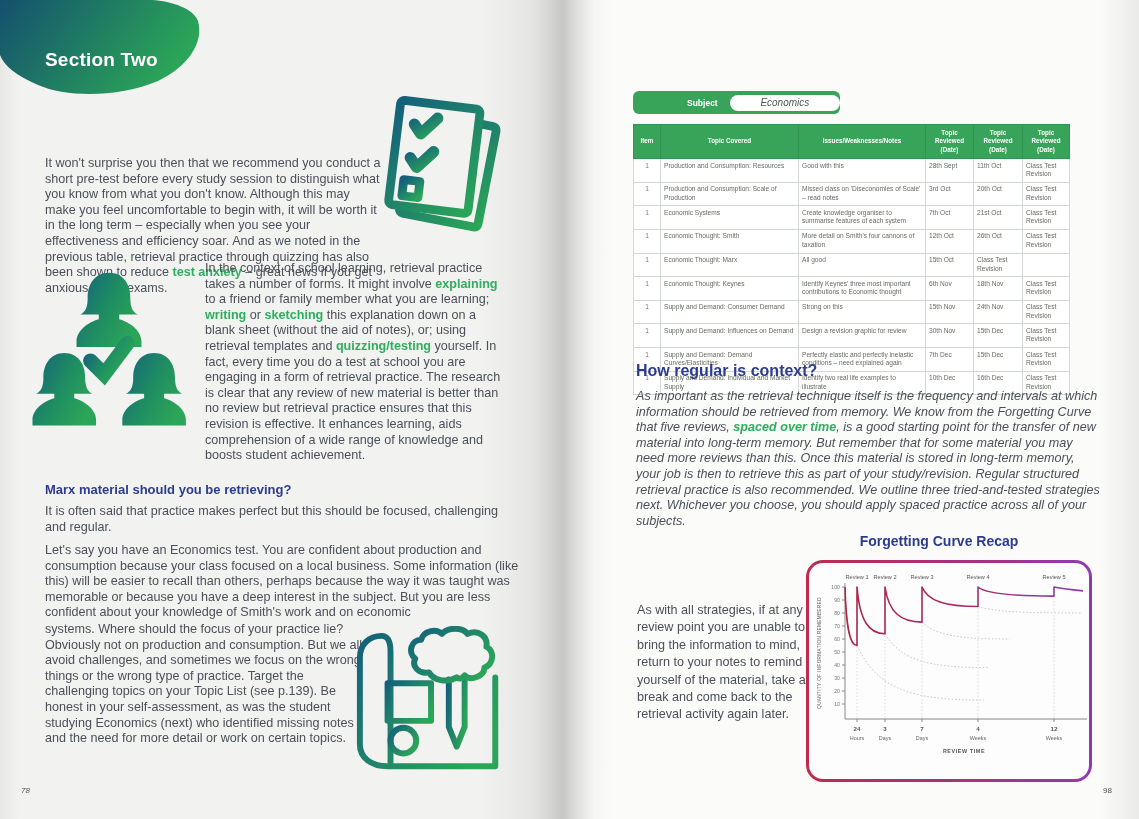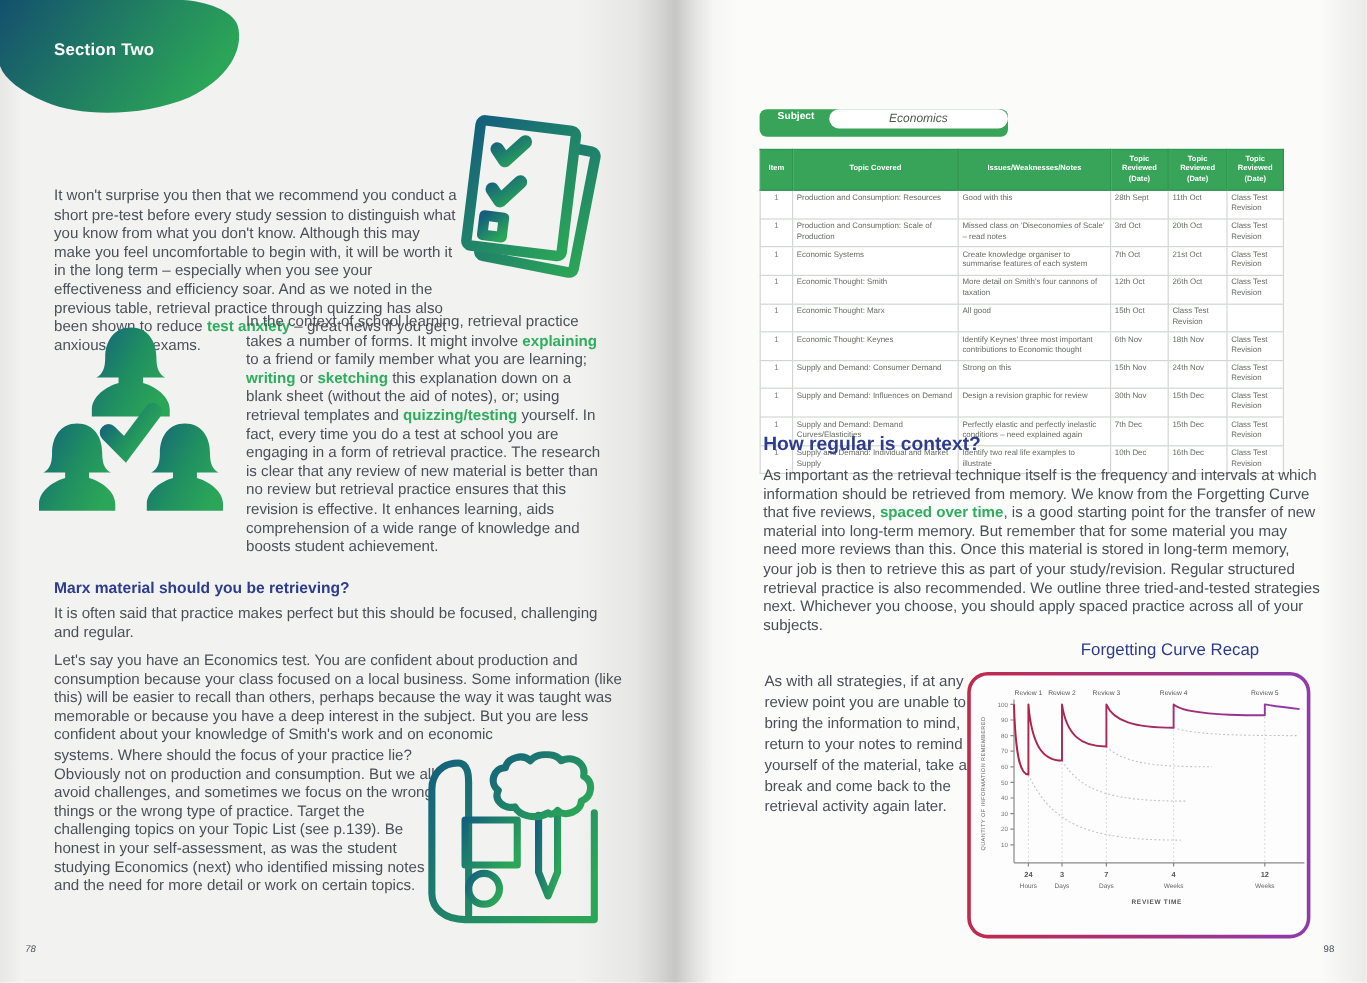--- a/index.html
+++ b/index.html
@@ -13,63 +13,63 @@
   
   .spread { background:linear-gradient(90deg,
       #e7e7e6 0%, #f2f2f1 1.6%, #f2f2f1 42%,
       #e6e6e4 46.5%, #d6d6d4 48.2%, #c6c6c4 49.4%, #e0e0de 50.7%,
       #f6f6f5 52.2%, #fbfbfa 54%, #fbfbfa 96.5%, #eaeae9 100%); }
 
   .abs { position:absolute; }
 
   
   .section-blob { left:0; top:0; width:240px; height:110px; }
-  .section-badge-label { left:45px; top:33px; color:#ffffff; font-weight:bold;
-      font-size:14px; letter-spacing:.2px; }
+  .section-badge-label { left:45px; top:49px; color:#ffffff; font-weight:bold;
+      font-size:19px; letter-spacing:.2px; }
   .body-text { font-size:12.6px; line-height:1.24; color:#4b5058; }
   .hl { color:#2fae5e; font-weight:bold; }
   .para1 { left:45px; top:111px; width:338px;margin-top:45px; }
   .checklist-icon-box { left:368px; top:93px; width:150px; height:150px; }
   .people-icon-box { left:26px; top:270px; width:166px; height:158px; }
   .para2 { left:205px; top:261px; width:302px; }
   .subhead { left:45px; top:482px; font-size:13px; font-weight:bold; color:#2d3c8d; }
   .para3 { left:45px; top:504px; width:470px; }
   .para4a { left:45px; top:543px; width:474px; }
   .para4b { left:45px; top:622px; width:322px; }
   .scroll-icon-box { left:350px; top:626px; width:168px; height:168px; }
   .pageno { font-size:8px; color:#4b5058; }
   .pageno-left { left:21px; top:786px;font-style:italic; }
   .pageno-right { left:1103px; top:786px; }
 
   
   .subject-box { left:633px; top:91px; width:207px; height:23px;
-      background:#37a45a; border-radius:6px; display:flex; align-items:flex-start; }
+      background:#37a45a; border-radius:6px; display:flex; align-items:center;padding-left:39px; }
   .subject-label { color:#fff; font-size:8.5px; font-weight:bold; margin-left:15px; }
   .subject-field { margin-left:12px; width:176px; height:16px; background:#fff;
       border-radius:8px; display:flex; align-items:center; justify-content:center; }
   .subject-value { font-size:10px; font-style:italic; color:#4e5a4e; }
 
   .topic-table-box { left:633px; top:124px; width:436px; }
   table.topic-table { border-collapse:collapse; table-layout:fixed; width:436px; background:#fff; }
   .topic-table th { background:#37a45a; color:#fff; font-size:6.3px; font-weight:bold;
       border:1px solid #2f9550; padding:2px 2px; height:34px; text-align:center;
       vertical-align:middle; line-height:1.3; }
   .topic-table td { font-size:6.6px; color:#676c63; border:1px solid #d3d7d3;
       padding:2.5px 3px 3px 3px; vertical-align:top; line-height:1.3; }
   .topic-table td.c-item { text-align:center; color:#7a7f76; }
 
   .how-regular-head { left:636px; top:362px; font-size:16px; font-weight:bold; color:#2d3c8d; }
-  .para-regular { left:636px; top:389px; width:466px; }
-
-  .chart-title { left:832px; top:533px; width:286px; text-align:center;
-      font-size:14px; font-weight:normal; color:#2d3c8d; }
+  .para-regular { left:636px; top:389px; width:466px;font-style:italic; }
+
+  .chart-title { left:796px; top:533px; width:286px; text-align:center;
+      font-size:14px; font-weight:bold; color:#2d3c8d; }
   .chart-frame { left:806px; top:560px; width:286px; height:222px;
       background:linear-gradient(90deg,#c02a4c,#8e3bae); border-radius:17px; padding:3px; }
   .chart-inner { width:280px; height:216px; background:#fdfdfd; border-radius:14px; overflow:hidden; }
-  .para-chart-side { left:637px; top:560px; width:176px; line-height:1.38; }
+  .para-chart-side { left:637px; top:602px; width:176px; line-height:1.38; }
 </style>
 </head>
 <body>
 
 <div class="spread">
 
   <div>
 
     <svg class="abs section-blob" viewBox="0 0 240 110">
       <defs>

